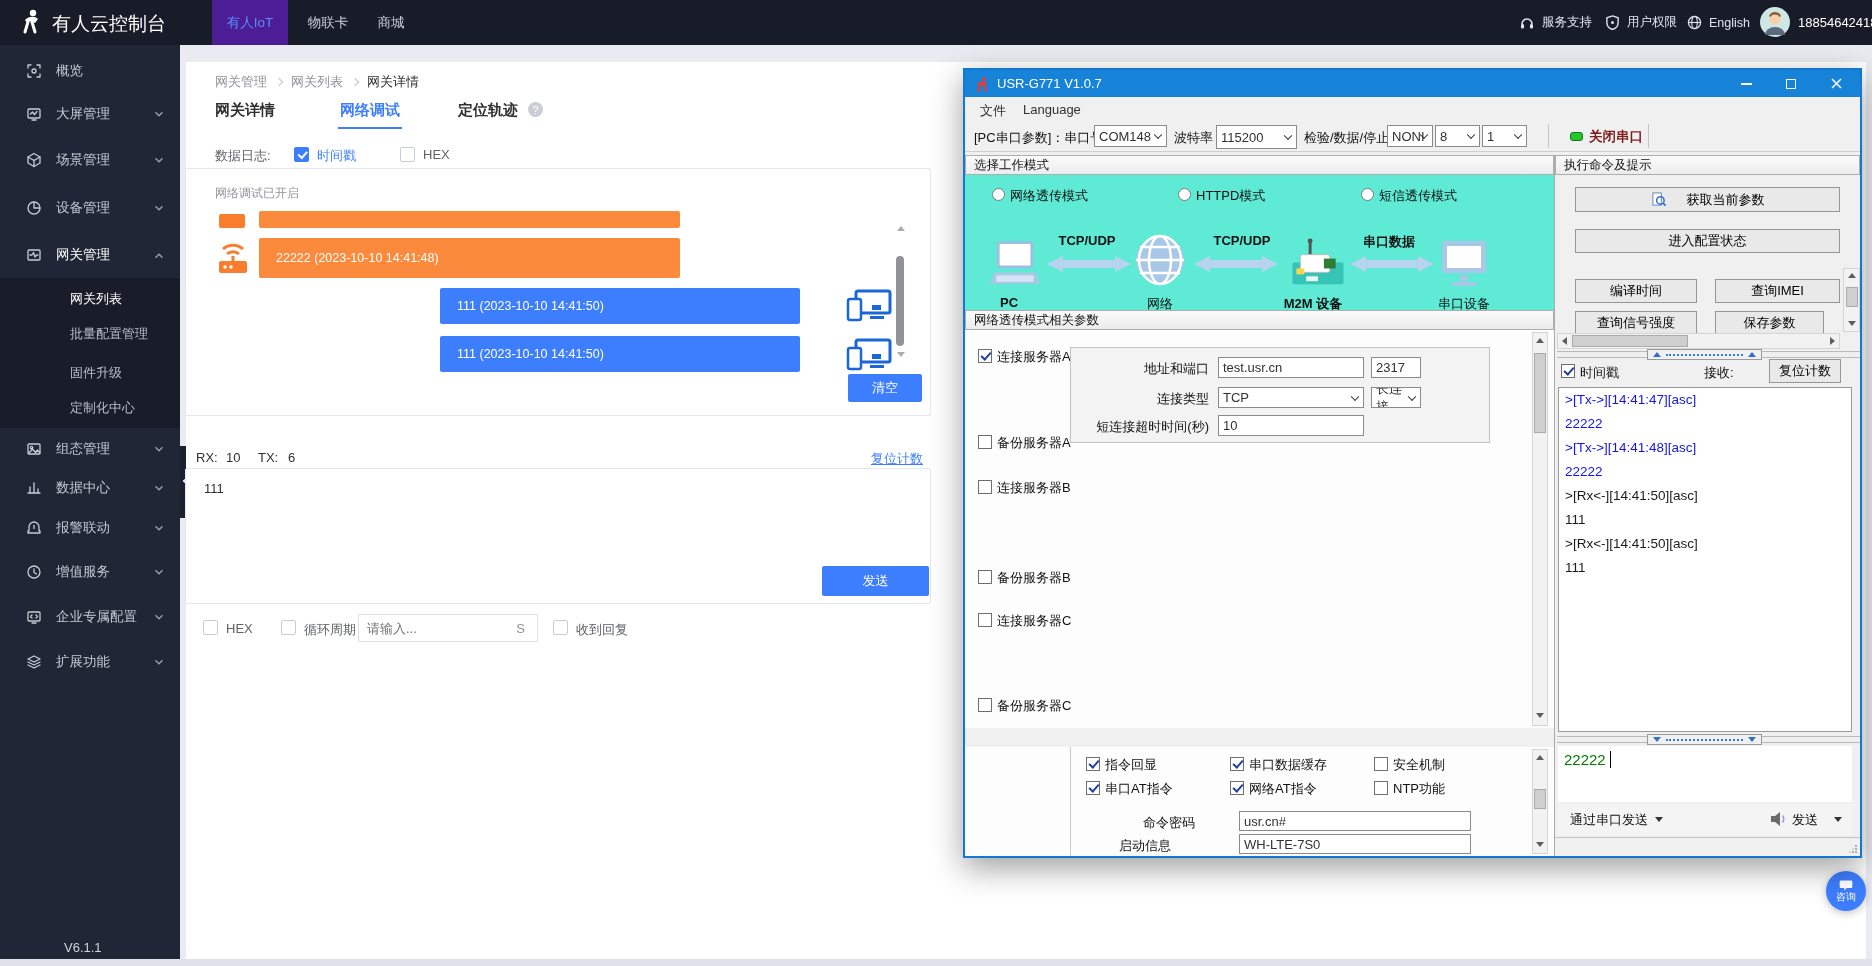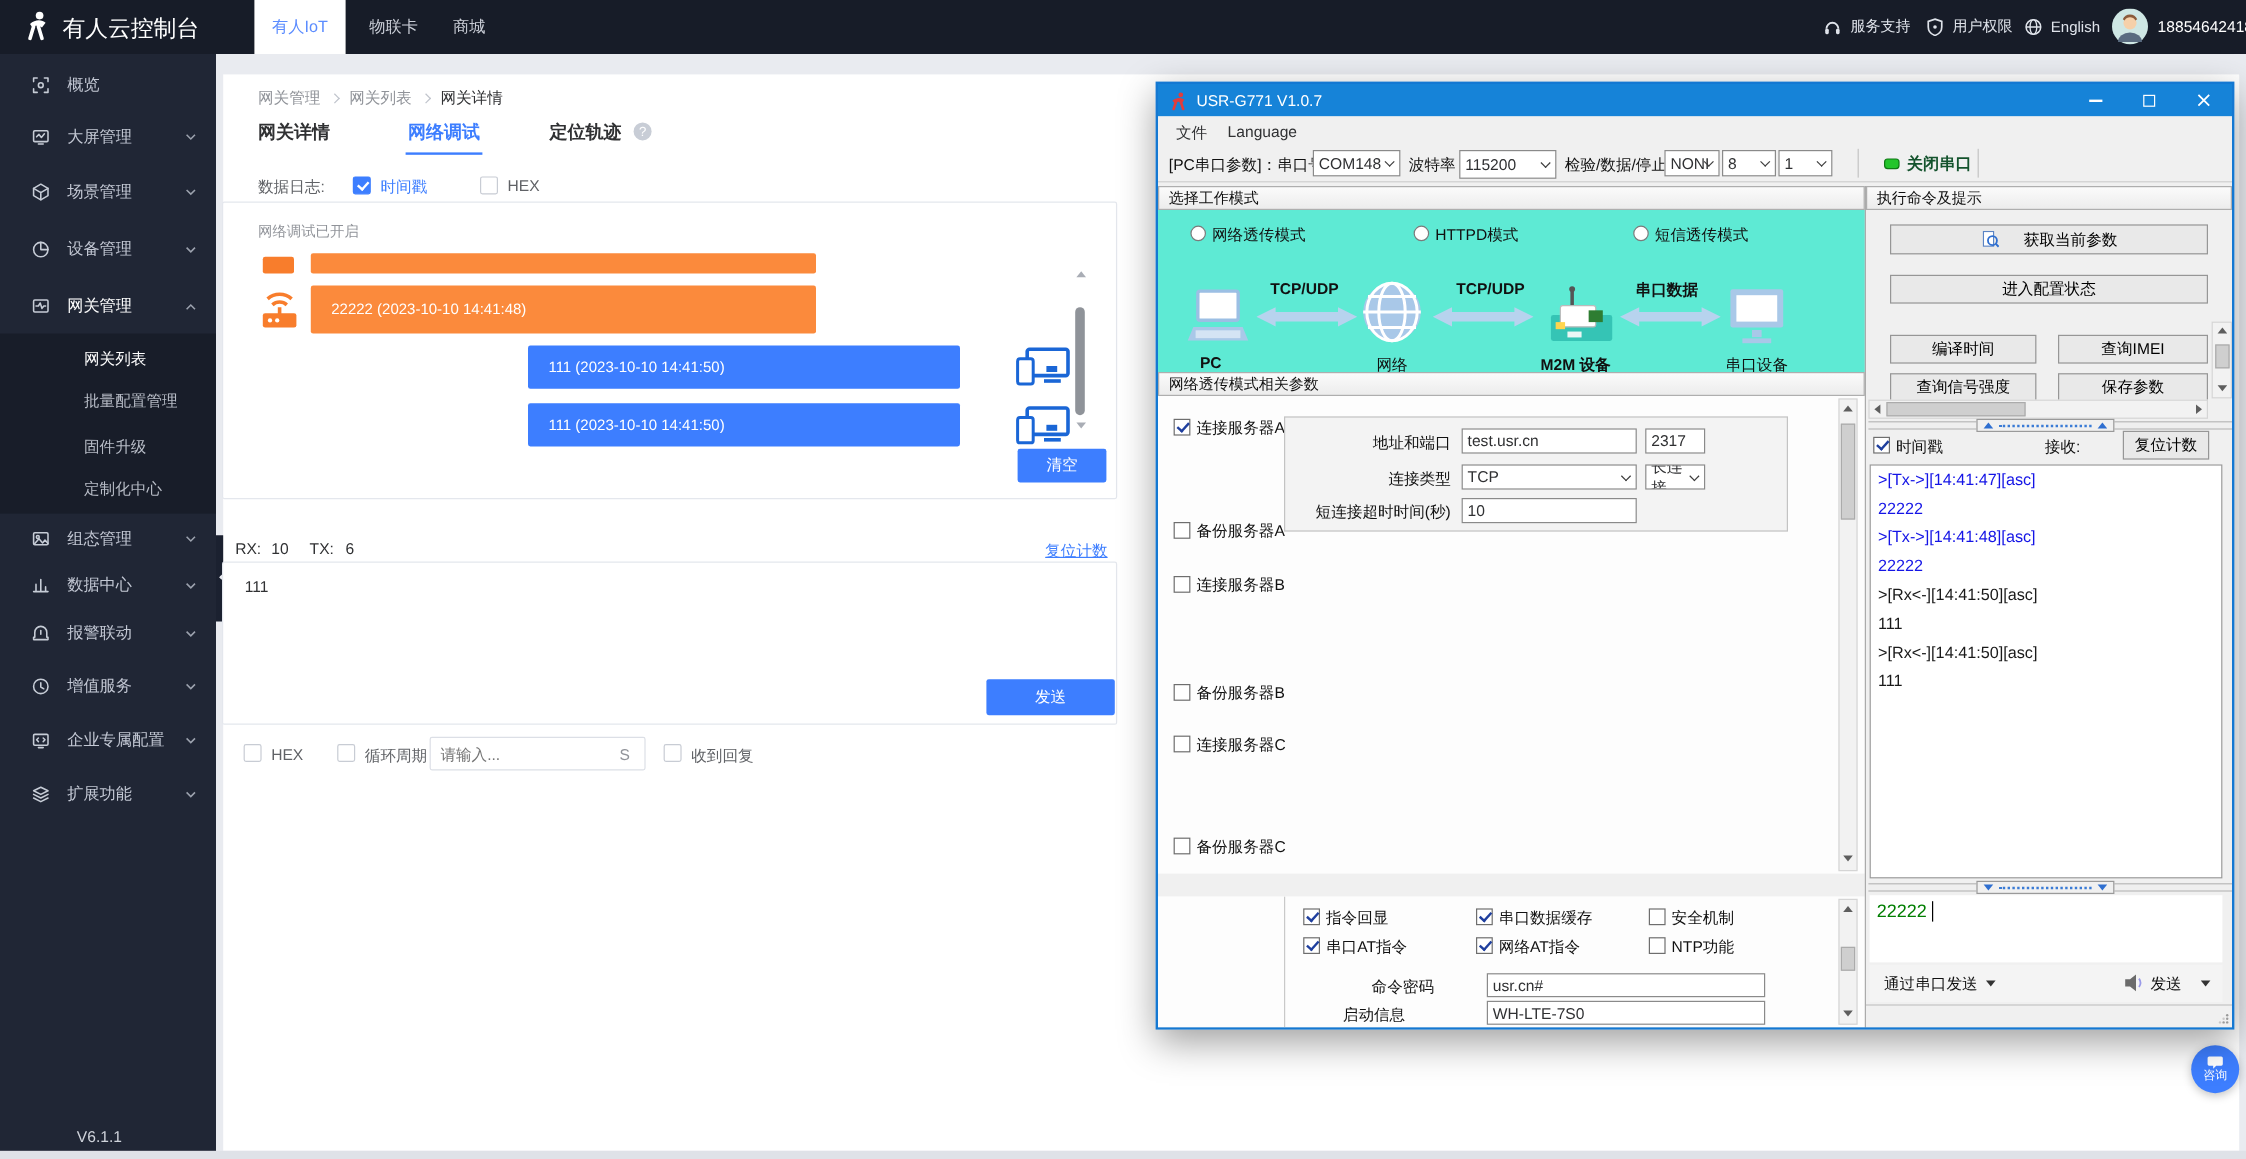--- a/index.html
+++ b/index.html
@@ -5,21 +5,21 @@
 *{margin:0;padding:0;box-sizing:border-box}
 html,body{width:1872px;height:966px}
 body{font-family:"Liberation Sans","DejaVu Sans",sans-serif;font-size:13px;color:#303133}
 #screen{position:relative;width:1872px;height:966px;background:#e9ebf0;overflow:hidden}
 .abs{position:absolute}
 .t{position:absolute;white-space:nowrap}
 .flex{display:flex;align-items:center}
 
 .topbar{position:absolute;left:0;top:0;width:1872px;height:45px;background:#171c28}
 .toptab{position:absolute;top:0;height:45px;display:flex;align-items:center;justify-content:center;font-size:13.5px;color:#c9cdd6;cursor:pointer}
-.toptab.on{background:#ffffff;color:#5b8cff}
+.toptab.on{background:#4c1d95;color:#5b8cff}
 .topright{position:absolute;top:0;height:45px;display:flex;align-items:center;gap:7px;color:#dfe3ea;font-size:12.5px}
 
 .sidebar{position:absolute;left:0;top:45px;width:180px;height:915px;background:#202635}
 .srow{position:absolute;left:0;width:180px;height:34px;display:flex;align-items:center;color:#c3c8d4;font-size:13.5px;cursor:pointer}
 .srow .ic{margin-left:26px;margin-right:14px;width:16px;height:16px}
 .srow .chev{margin-left:auto;margin-right:16px}
 .subbg{position:absolute;left:0;top:233px;width:180px;height:150px;background:#181d29}
 .subrow{position:absolute;left:0;width:180px;height:30px;display:flex;align-items:center;padding-left:70px;color:#b8bdc7;font-size:13px;cursor:pointer}
 .sico{stroke:#c6ccd6;fill:none;stroke-width:1.3;stroke-linecap:round;stroke-linejoin:round}
 .chevsvg{stroke:#9ba1ad;fill:none;stroke-width:1.5}
@@ -359,21 +359,21 @@
       <div class="wsel" style="left:470px;top:4px;width:45px;height:22px">
           <span>8</span>
           <i class="sel-ar"></i>
         </div>
       <div class="wsel" style="left:517px;top:4px;width:45px;height:22px">
           <span>1</span>
           <i class="sel-ar"></i>
         </div>
       <div class="abs" style="left:583px;top:3px;width:1px;height:24px;background:#c4c4c4"></div>
       <div class="abs" style="left:605px;top:11px;width:13px;height:9px;background:#23c52b;border:1px solid #0f7a14;border-radius:3px"></div>
-      <div class="wtext" style="left:624px;top:7px;font-weight:700;font-size:13.5px;color:#14532d">关闭串口</div>
+      <div class="wtext" style="left:624px;top:7px;font-weight:700;font-size:13.5px;color:#7f1d1d">关闭串口</div>
       <div class="abs" style="left:683px;top:3px;width:1px;height:24px;background:#c4c4c4"></div>
     </div>
 
     <div class="whd" style="left:0;top:85px;width:589px;height:20px">选择工作模式</div>
     <div class="abs" style="left:0;top:105px;width:589px;height:135px;background:#5eead4">
       <div class="radio" style="left:27px;top:13px"></div>
       <div class="wtext" style="left:45px;top:12px">网络透传模式</div>
       <div class="radio" style="left:213px;top:13px"></div>
       <div class="wtext" style="left:231px;top:12px">HTTPD模式</div>
       <div class="radio" style="left:396px;top:13px"></div>
@@ -495,21 +495,21 @@
           <rect x="2" y="1" width="9" height="13" fill="#fff" stroke="#5b84c4"></rect>
           <circle cx="10" cy="9" r="4" fill="none" stroke="#2f6fd0" stroke-width="1.6"></circle>
           <line x1="13" y1="12" x2="15.5" y2="14.5" stroke="#2f6fd0" stroke-width="1.8"></line>
         </svg>
       <span>获取当前参数</span>
     </div>
     <div class="wbtn" style="left:610px;top:159px;width:265px;height:24px">进入配置状态</div>
     <div class="wbtn" style="left:610px;top:209px;width:122px;height:24px">编译时间</div>
     <div class="wbtn" style="left:750px;top:209px;width:125px;height:24px">查询IMEI</div>
     <div class="wbtn" style="left:610px;top:241px;width:122px;height:24px">查询信号强度</div>
-    <div class="wbtn" style="left:750px;top:241px;width:125px;height:24px">保存参数</div>
+    <div class="wbtn" style="left:750px;top:241px;width:109px;height:24px">保存参数</div>
     <div class="sbar" style="left:878px;top:198px;width:17px;height:64px">
       <div class="tu" style="left:4px;top:4px"></div>
       <div class="sth" style="left:2px;top:18px;width:12px;height:20px"></div>
       <div class="td" style="left:4px;top:52px"></div>
     </div>
     <div class="sbar" style="left:592px;top:263px;width:283px;height:16px">
       <div class="tl" style="left:4px;top:3px"></div>
       <div class="sth" style="left:14px;top:1px;width:116px;height:12px"></div>
       <div class="tr" style="left:272px;top:3px"></div>
     </div>

